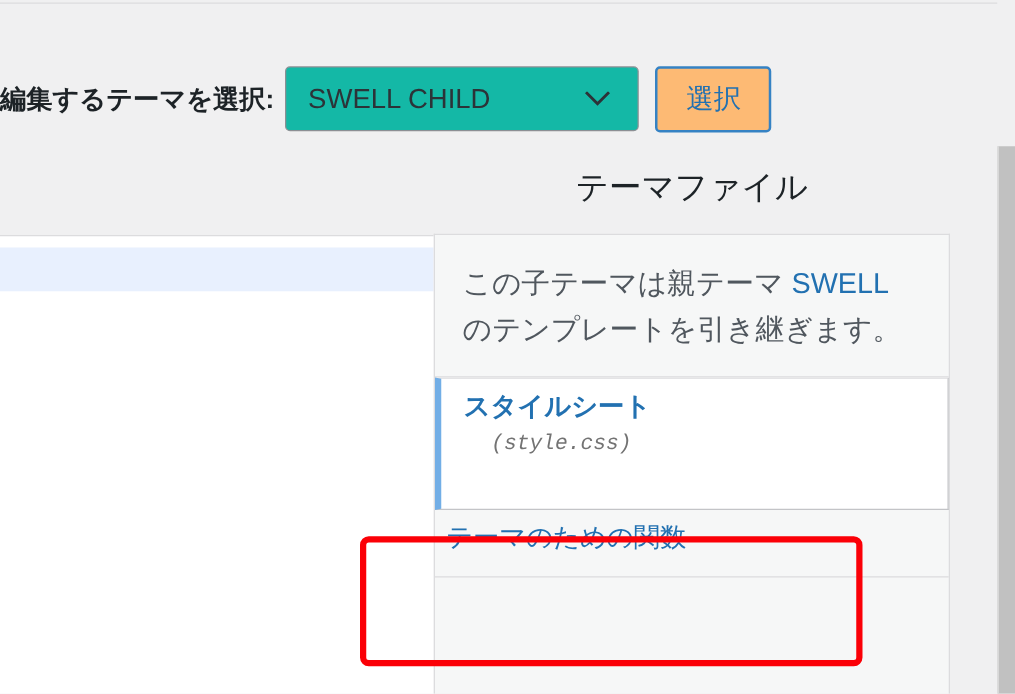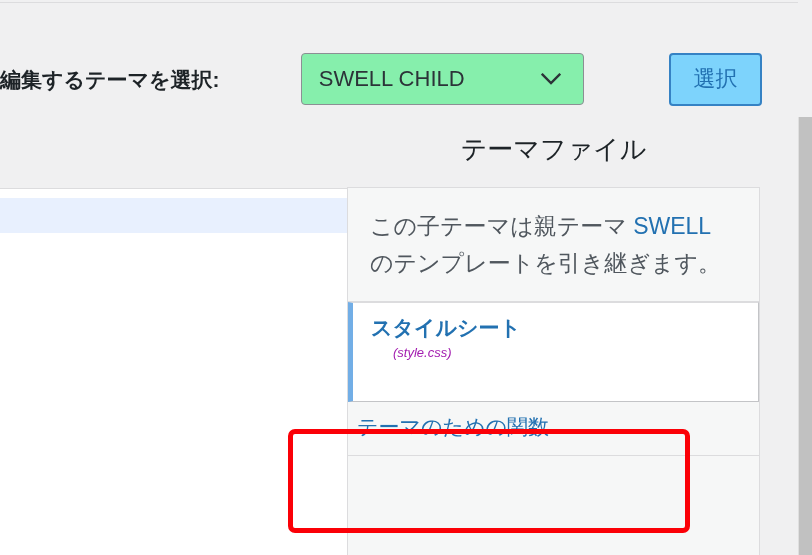--- a/index.html
+++ b/index.html
@@ -34,37 +34,37 @@
 
   
   .theme-select-row {
     position: absolute;
     left: 0;
     top: 52px;
     width: 762px;
     height: 54px;
     display: flex;
     align-items: center;
-    justify-content: space-between;
+    justify-content: flex-start;
   }
   .select-label {
     font-size: 21px;
     font-weight: bold;
     color: #1d2327;
     letter-spacing: 0px;
     white-space: nowrap;
     margin-right: 9px;
     line-height: 1;
   }
   .theme-select {
     position: relative;
     width: 283px;
     height: 52px;
     box-sizing: border-box;
-    background: #86efac;
+    background: #14b8a6;
     border: 1px solid #8c8f94;
     border-radius: 4px;
     display: flex;
     align-items: center;
     box-shadow: 0 0 0 0 transparent;
   }
   .theme-select .value {
     font-size: 22px;
     color: #2c3338;
     padding-left: 17px;
@@ -80,21 +80,21 @@
     height: 12px;
     display: block;
   }
   .theme-select .chevron svg { display: block; }
 
   .select-button {
     width: 93px;
     height: 53px;
     margin-left: 13px;
     box-sizing: border-box;
-    background: #7dd3fc;
+    background: #fdba74;
     border: 2px solid #3582c4;
     border-radius: 4px;
     color: #2271b1;
     font-size: 22px;
     display: flex;
     align-items: center;
     justify-content: center;
     line-height: 1;
     cursor: pointer;
   }
@@ -157,30 +157,31 @@
     color: #2271b1;
   }
 
   .file-item {
     position: relative;
     box-sizing: border-box;
     padding: 11px 20px 13px 9px;
     border-bottom: 1px solid #dcdcde;
     background: transparent;
     cursor: pointer;
+    font-family: Liberation Mono, monospace;
   }
   .file-item .file-title {
     font-size: 21px;
     color: #2271b1;
     line-height: 1.35;
   }
   .file-item .file-name {
-    font-size: 13px;
+    font-size: 17px;
     font-style: italic;
-    color: #a21caf;
+    color: #737373;
     padding-left: 22px;
     line-height: 1.5;
     margin-top: 1px;
   }
 
   .file-item.is-selected {
     background: #ffffff;
     border-left: 5px solid #72aee6;
     border-top: 1px solid #dcdcde;
     border-right: 1px solid #c3c4c7;

